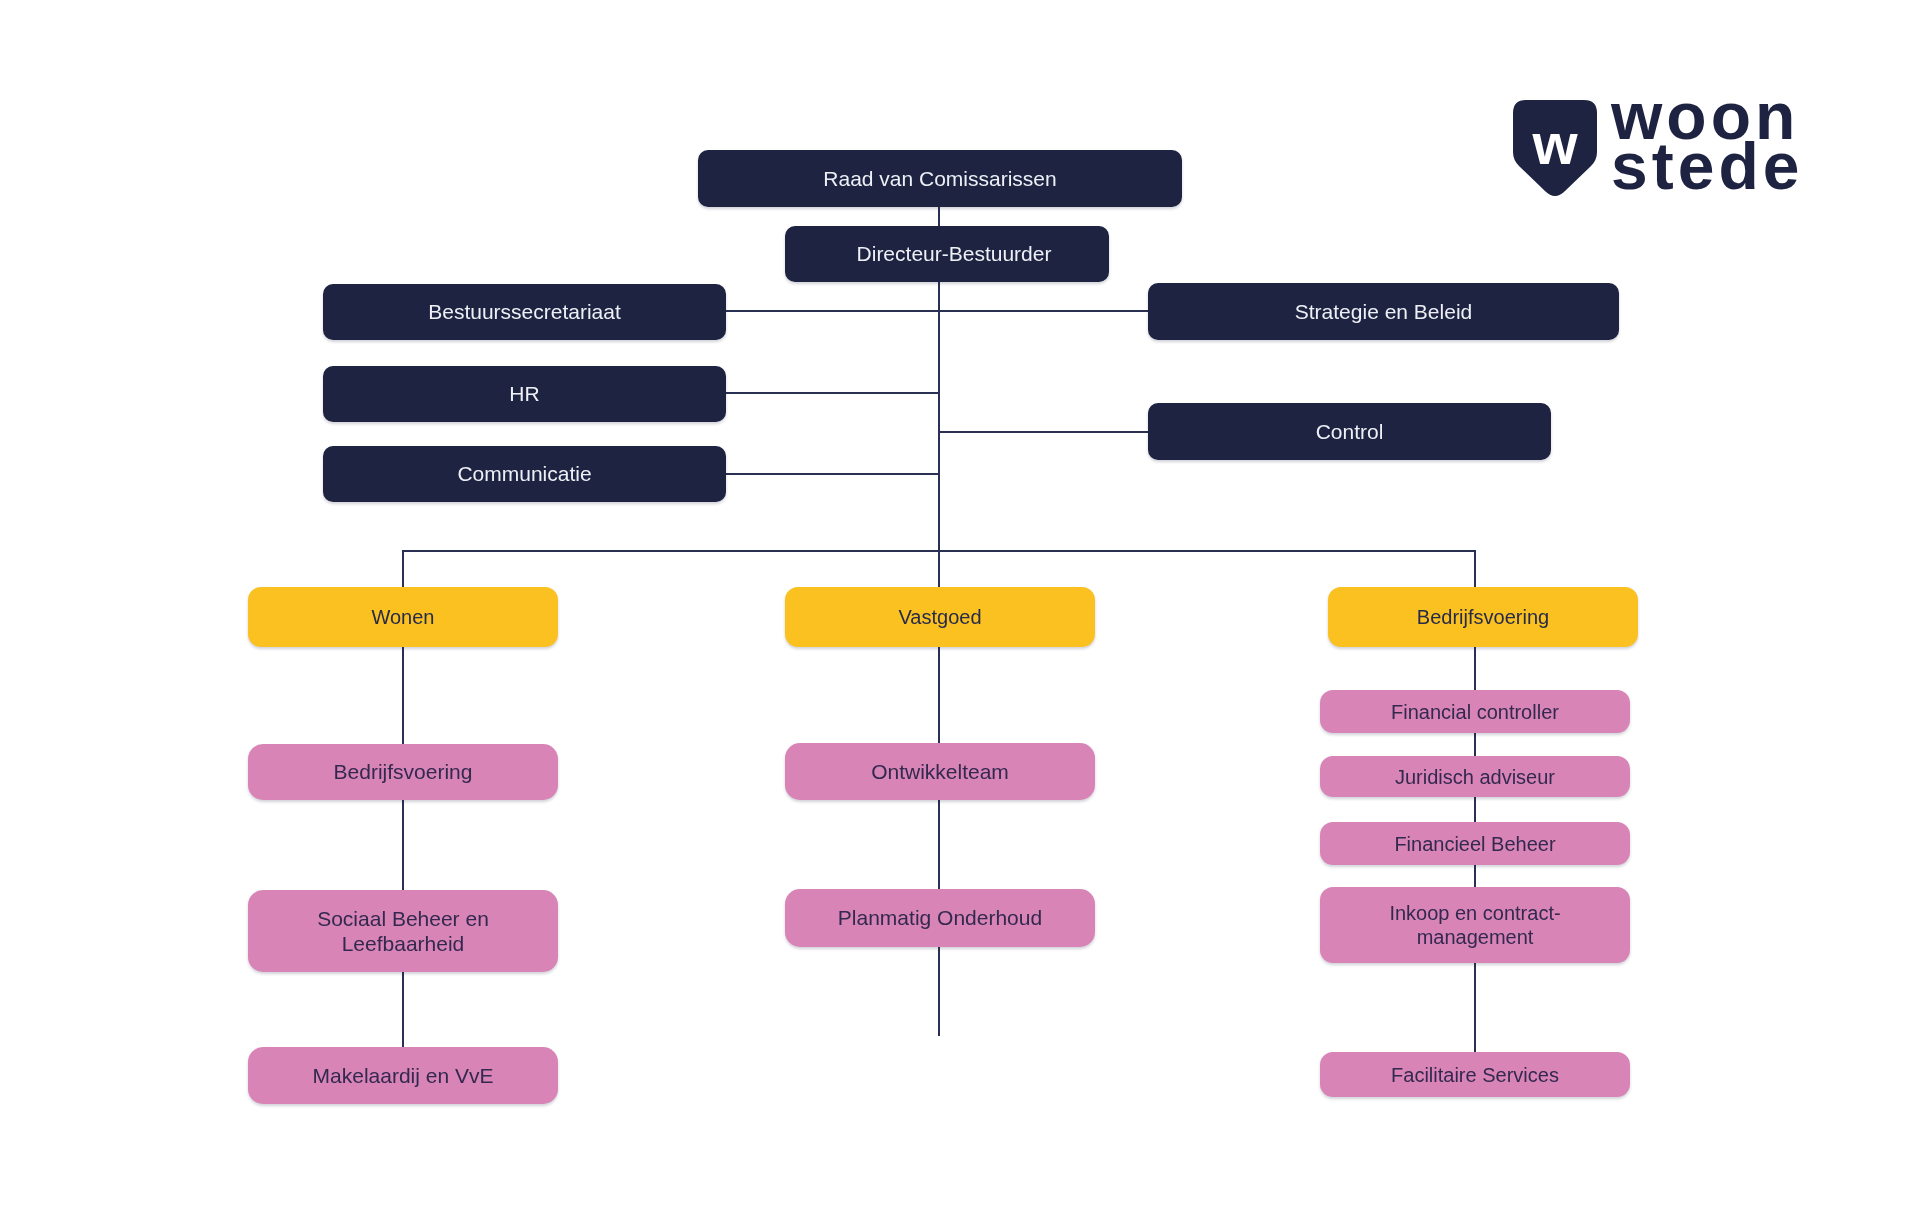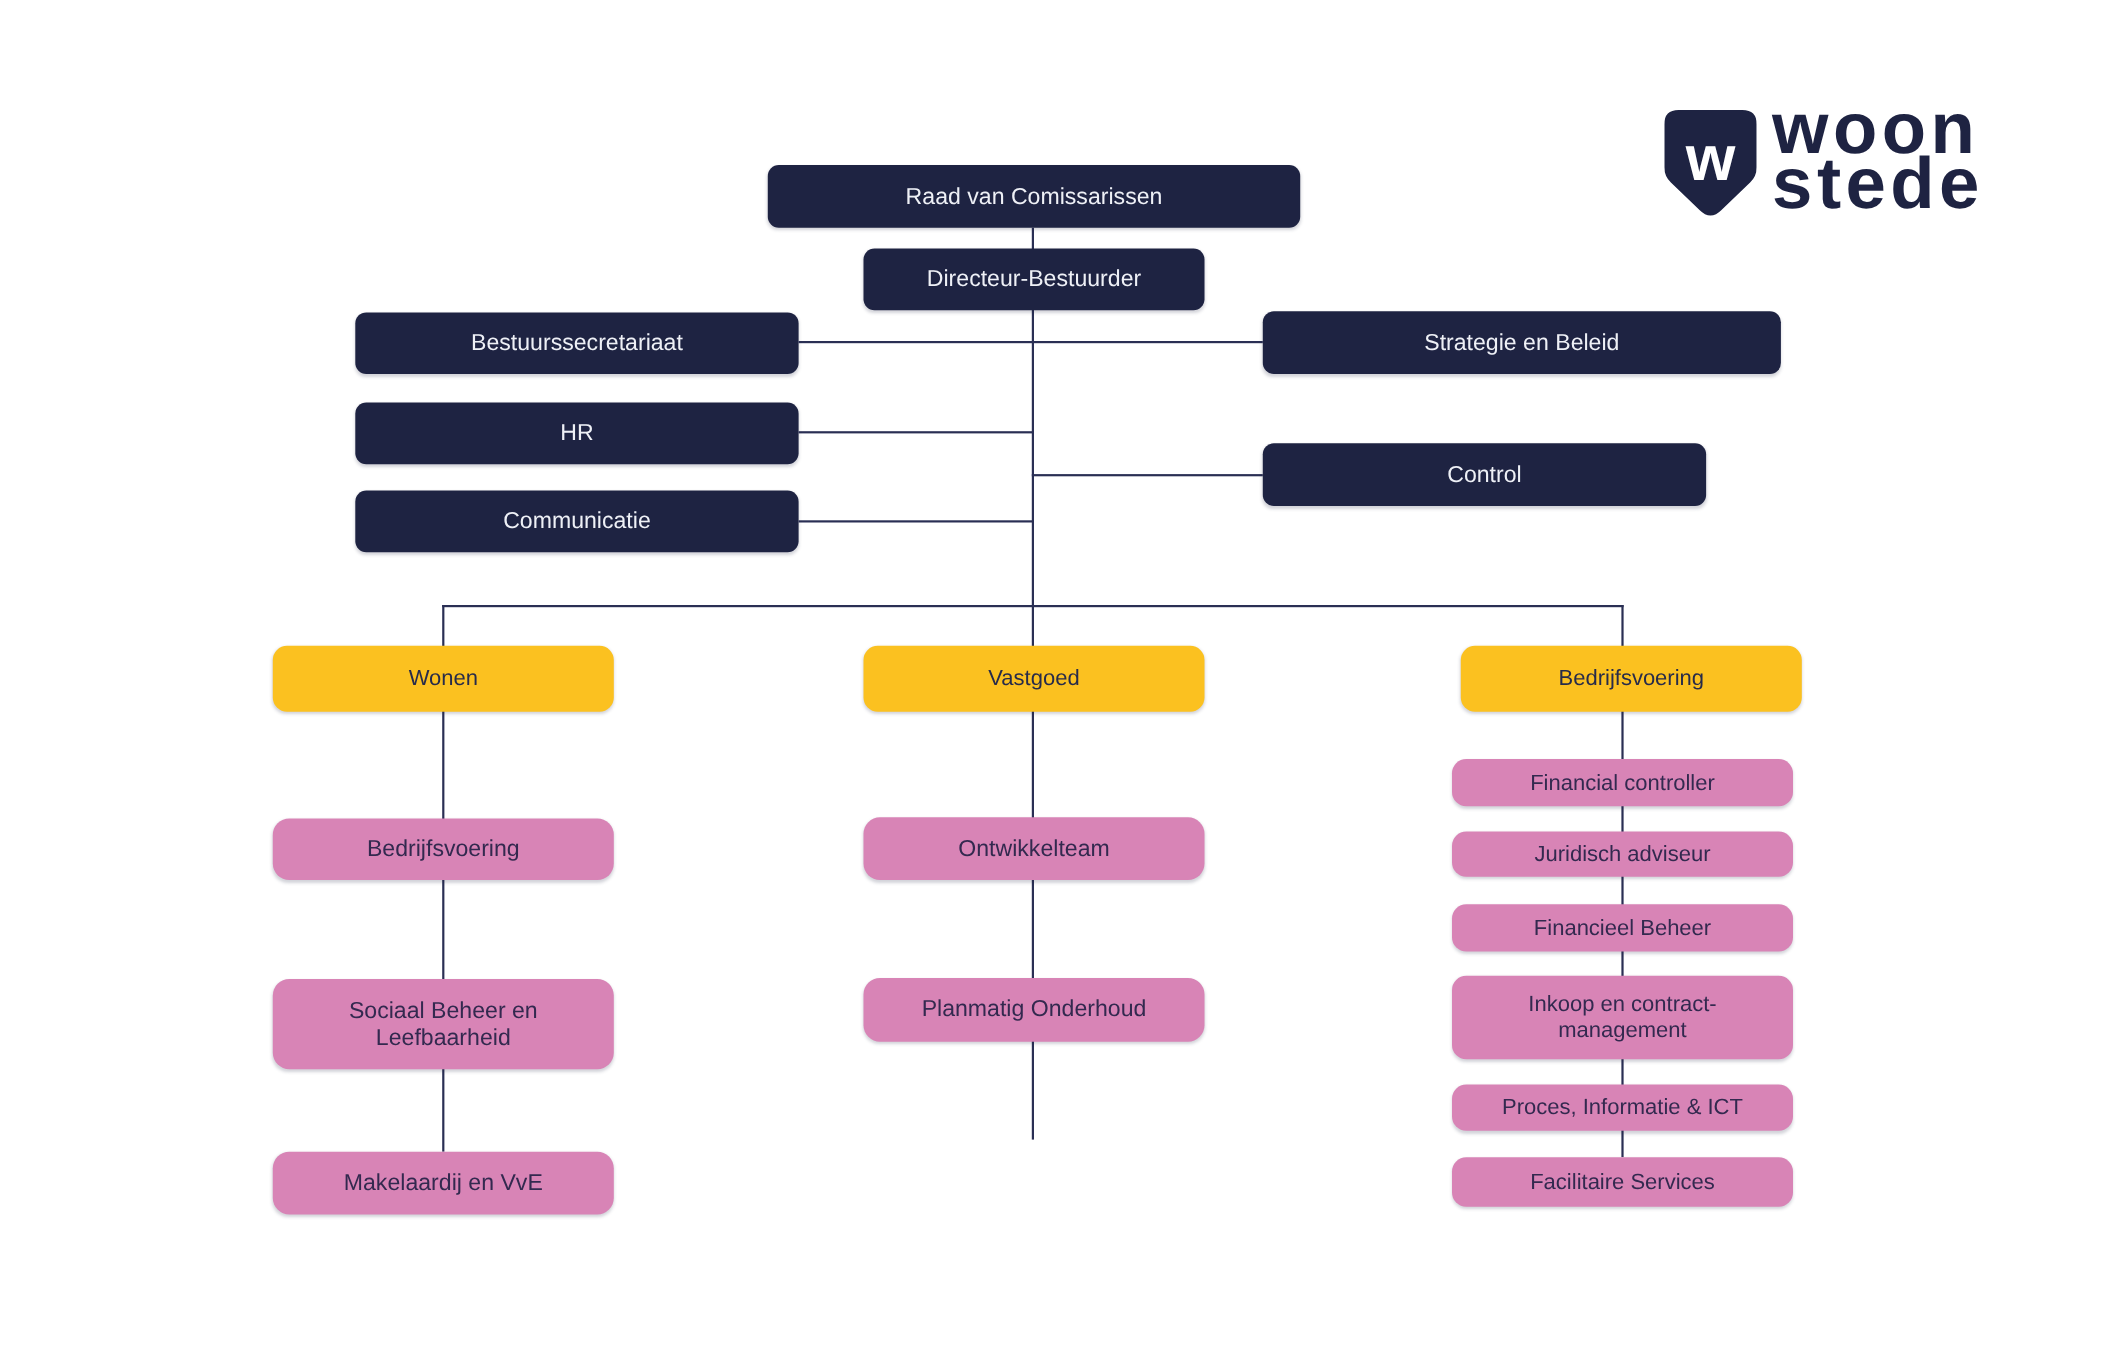--- a/index.html
+++ b/index.html
@@ -36,21 +36,21 @@
   <div class="line" style="left:726px;top:392px;width:214px;height:2px;"></div>
   <div class="line" style="left:938px;top:431px;width:210px;height:2px;"></div>
   <div class="line" style="left:726px;top:473px;width:214px;height:2px;"></div>
   <div class="line" style="left:402px;top:550px;width:1074px;height:2px;"></div>
   <div class="line" style="left:402px;top:550px;width:2px;height:497px;"></div>
   <div class="line" style="left:1474px;top:550px;width:2px;height:502px;"></div>
 
   <div class="box dark" style="left:698px;top:150px;width:484px;height:57px;">
     <span>Raad van Comissarissen</span>
   </div>
-  <div class="box dark" style="left:785px;top:226px;width:310px;height:56px;">
+  <div class="box dark" style="left:785px;top:226px;width:310px;height:56px;padding-left:14px;">
     <span>Directeur-Bestuurder</span>
   </div>
 
   <div class="box dark" style="left:323px;top:284px;width:403px;height:56px;">
     <span>Bestuurssecretariaat</span>
   </div>
   <div class="box dark" style="left:323px;top:366px;width:403px;height:56px;">
     <span>HR</span>
   </div>
   <div class="box dark" style="left:323px;top:446px;width:403px;height:56px;">
@@ -96,23 +96,20 @@
   </div>
   <div class="box pink small" style="left:1320px;top:756px;width:310px;height:41px;">
     <span>Juridisch adviseur</span>
   </div>
   <div class="box pink small" style="left:1320px;top:822px;width:310px;height:43px;">
     <span>Financieel Beheer</span>
   </div>
   <div class="box pink small" style="left:1320px;top:887px;width:310px;height:76px;">
     <span style="max-width:215px;">Inkoop en contract-management</span>
   </div>
-  <div class="box pink small" style="left:1320px;top:986px;width:310px;height:42px;">
-    <span>Proces, Informatie &amp; ICT</span>
-  </div>
   <div class="box pink small" style="left:1320px;top:1052px;width:310px;height:45px;">
     <span>Facilitaire Services</span>
   </div>
 
   <div class="logo">
     <svg width="84" height="98" viewBox="0 0 84 98">
       <path d="M13 0 H71 Q84 0 84 13 V52 Q84 60 78 66 L52 91 Q42 101 32 91 L6 66 Q0 60 0 52 V13 Q0 0 13 0 Z" fill="#1e2342"></path>
       <text x="42" y="64" text-anchor="middle" font-family="Liberation Sans, sans-serif" font-size="58" font-weight="bold" fill="#ffffff">w</text>
     </svg>
     <div class="logo-words">

